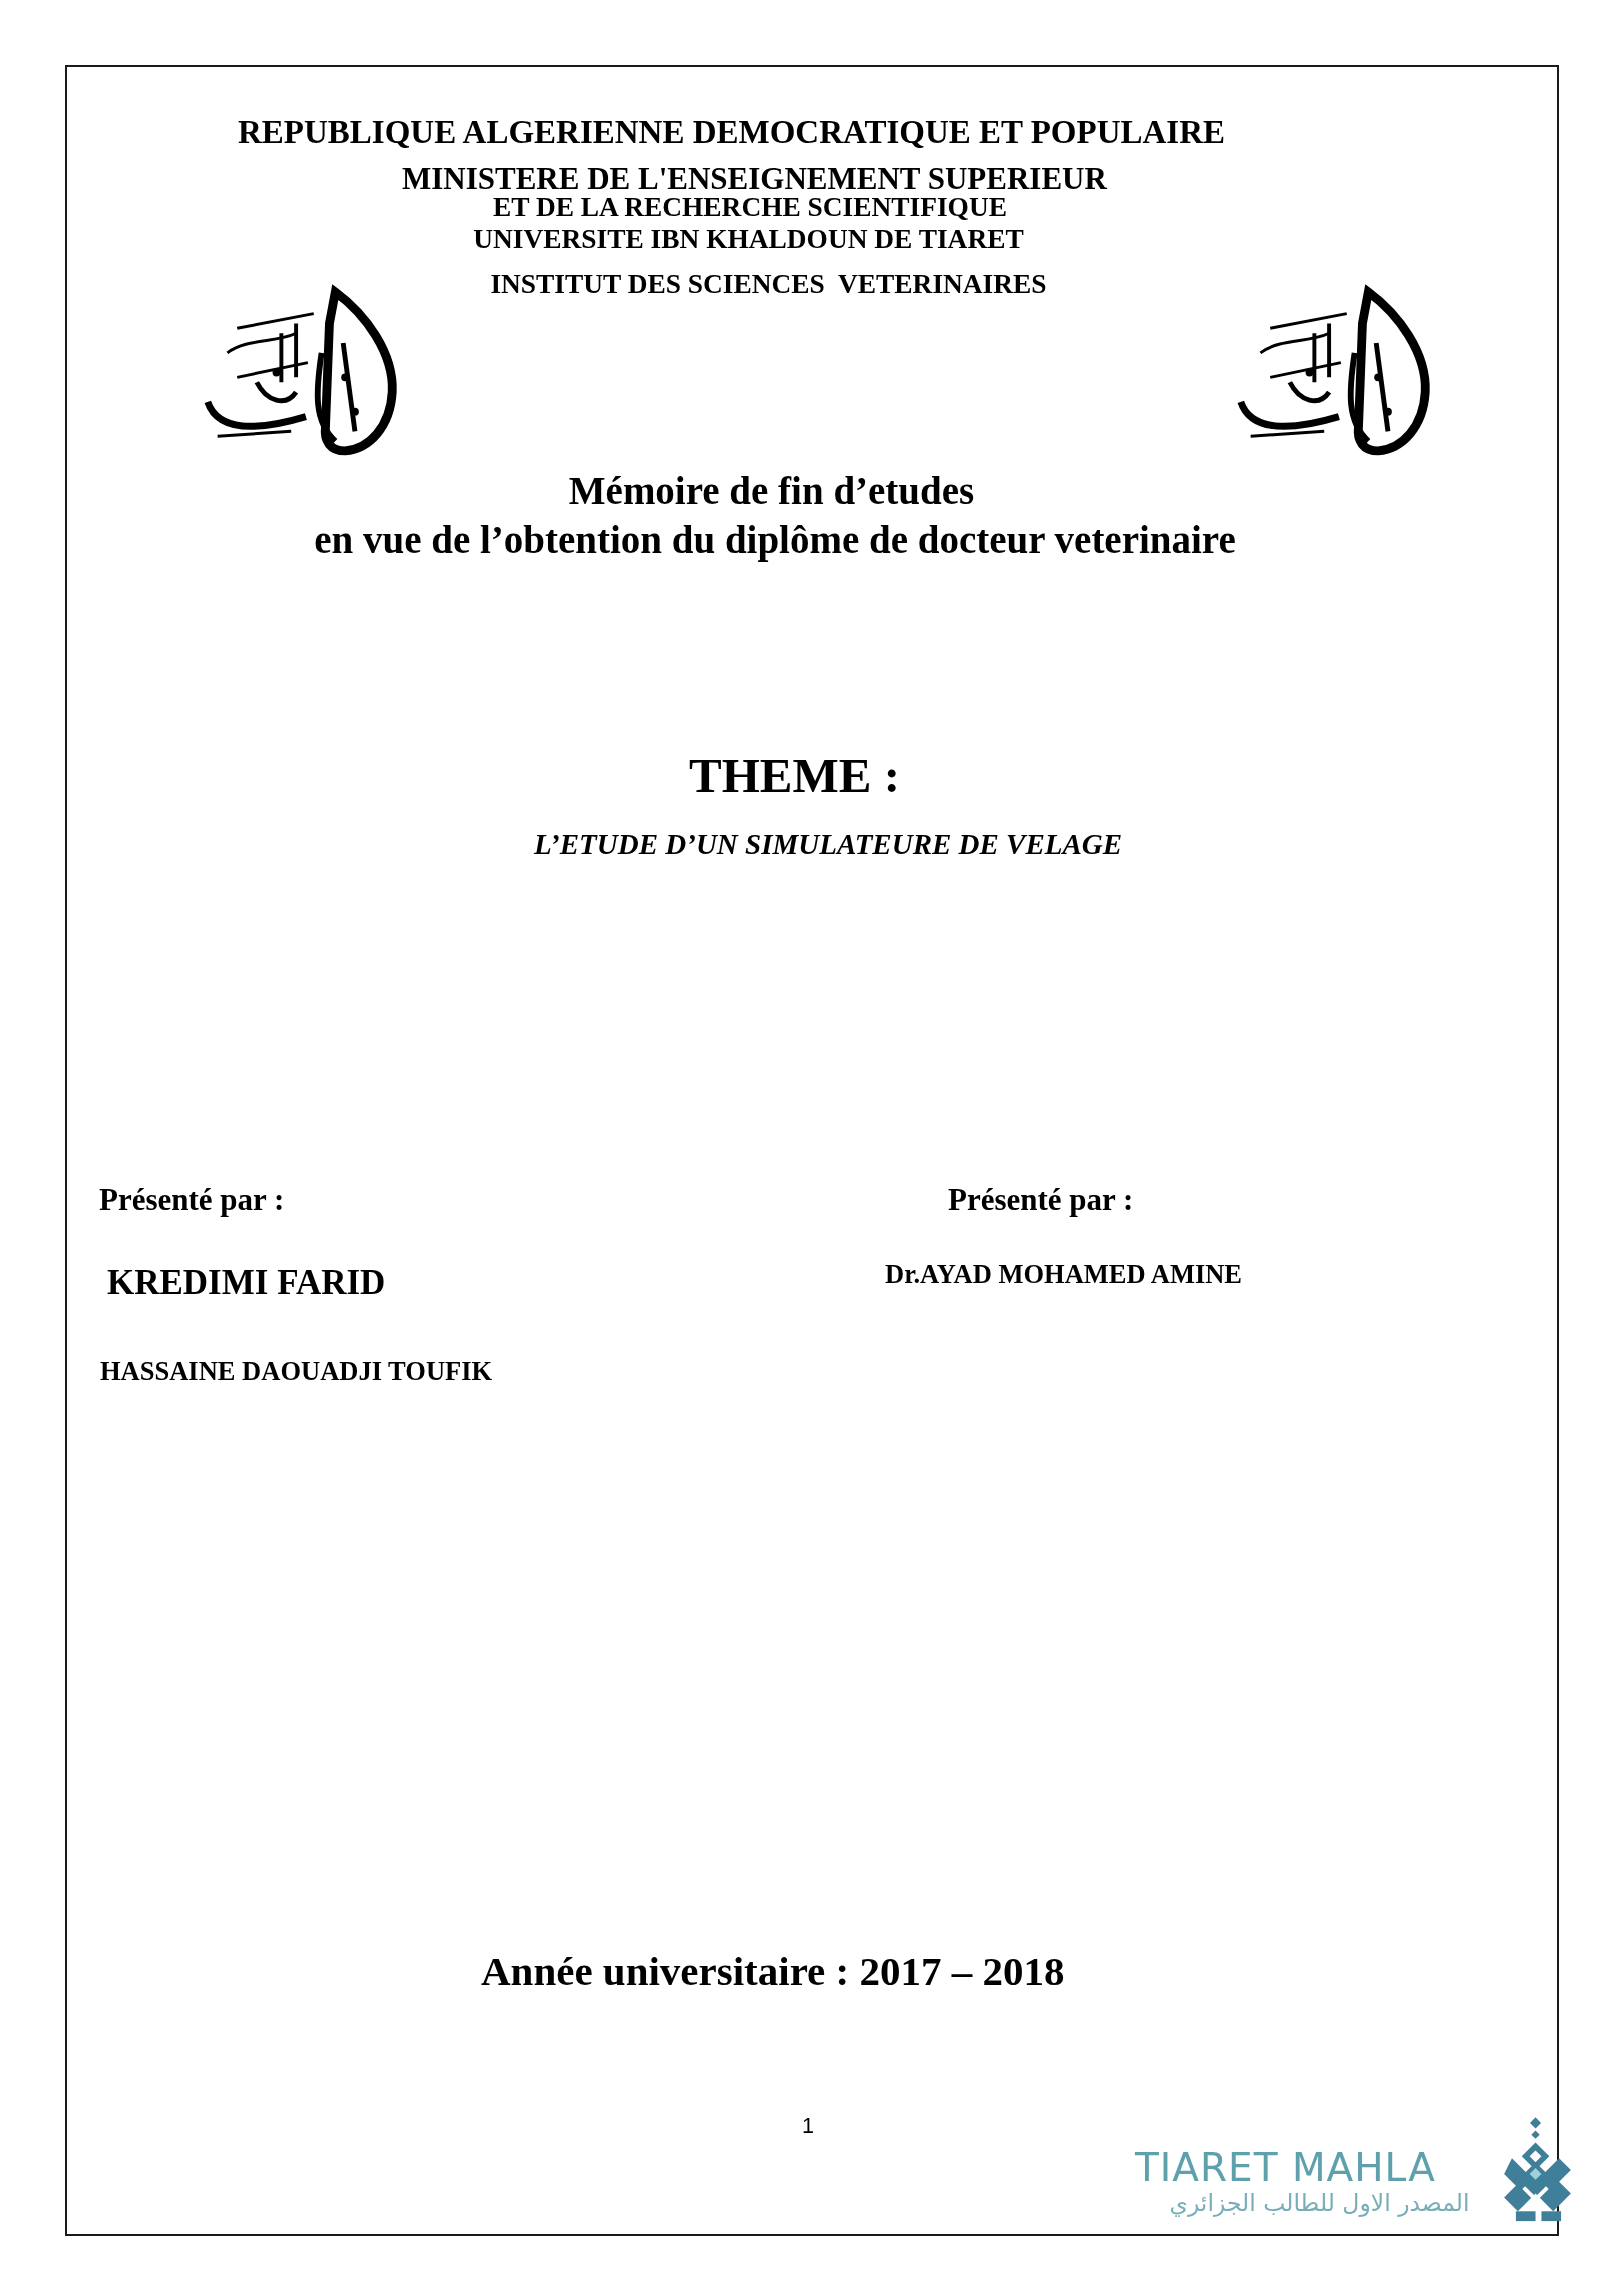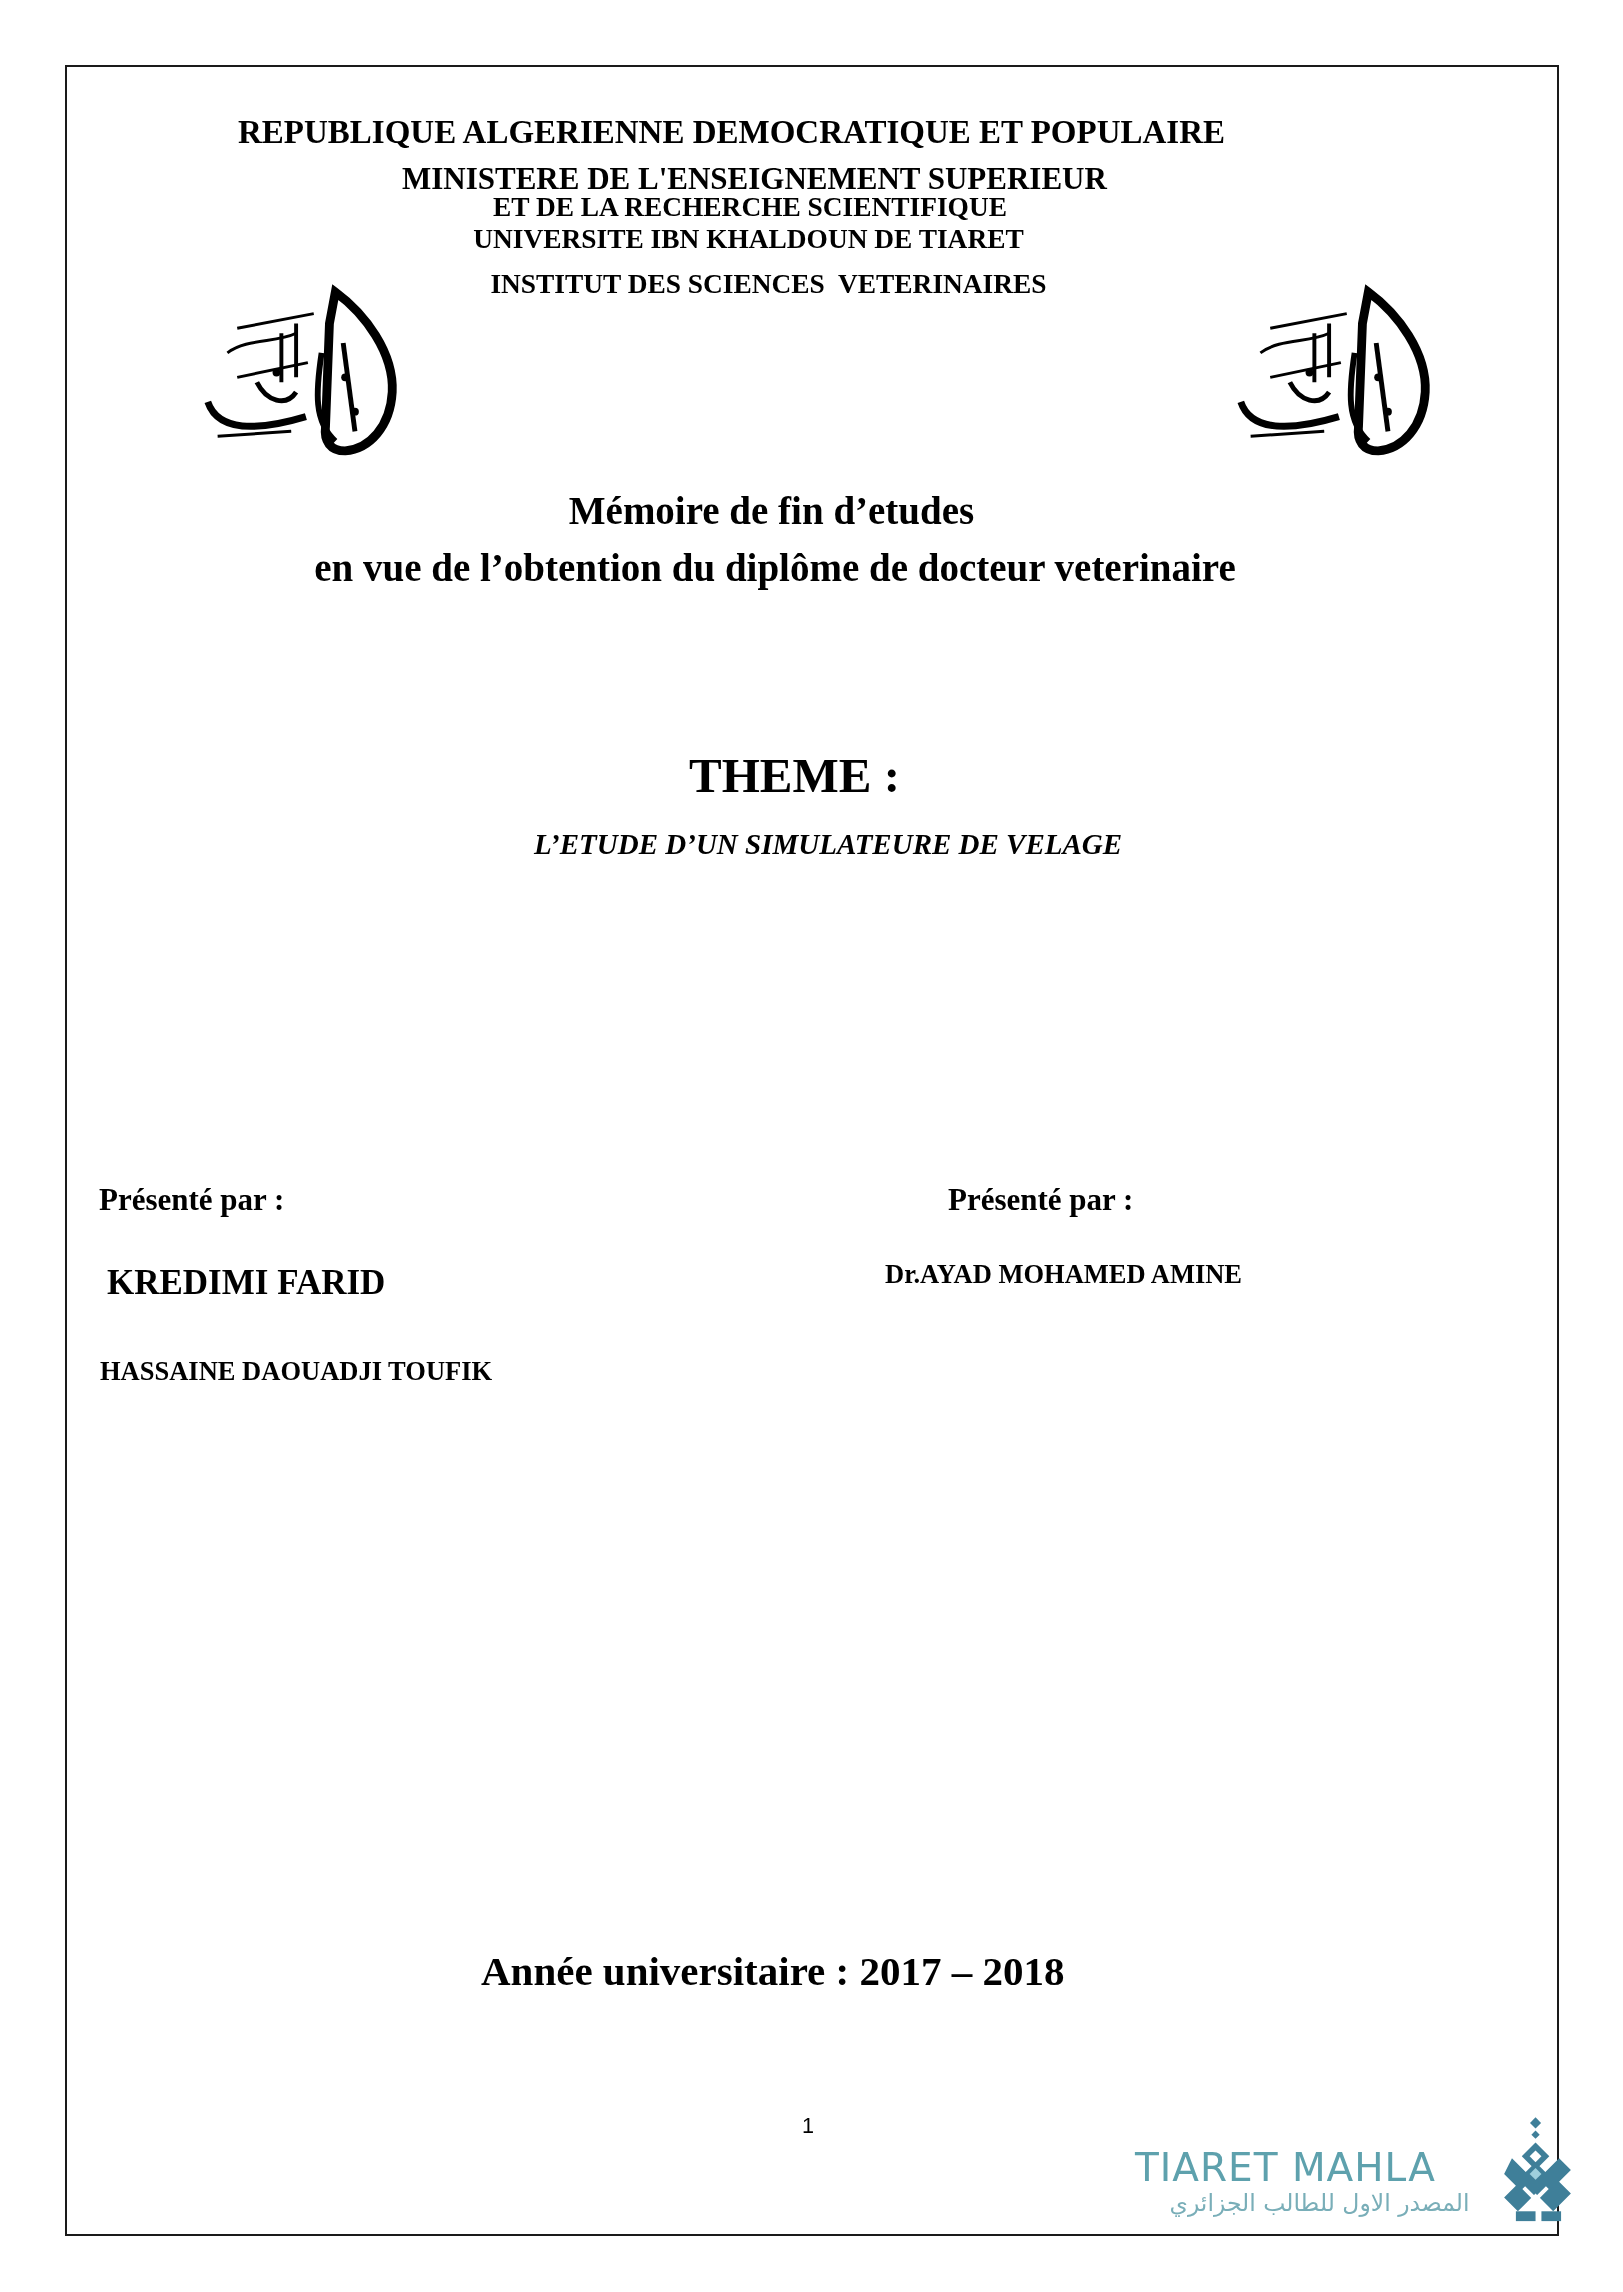--- a/index.html
+++ b/index.html
@@ -11,22 +11,22 @@
   .t { position: absolute; font-family: "Liberation Serif", "DejaVu Serif", serif; font-weight: bold; color: #000; white-space: nowrap; line-height: 1; }
   .center { text-align: center; }
   .hdr1 { font-size: 33px; left: 201px; width: 1061px; top: 116px; }
   .hdr2 { font-size: 31px; left: 402px; width: 686px; top: 163px; }
   .hdr3 { font-size: 27.4px; left: 466px; width: 568px; top: 194px; }
   .hdr4 { font-size: 27.4px; left: 446px; width: 605px; top: 226px; }
   .hdr5 { font-size: 27.4px; left: 461px; width: 615px; top: 271px; }
   .logo { position: absolute; width: 206px; height: 172px; }
   .logo-left { left: 198px; top: 284px; }
   .logo-right { left: 1231px; top: 284px; }
-  .memoire1 { font-size: 39px; left: 564px; width: 415px; top: 471px; margin-top: 20px; }
-  .memoire2 { font-size: 39px; left: 302px; width: 946px; top: 520px; margin-top: 28px; }
+  .memoire1 { font-size: 39px; left: 564px; width: 415px; top: 471px; }
+  .memoire2 { font-size: 39px; left: 302px; width: 946px; top: 520px; }
   .theme-label { font-size: 49px; left: 689px; width: 169px; top: 751px; }
   .theme-title { font-size: 29px; font-style: italic; left: 534px; width: 658px; top: 830px; }
   .presente-label { font-size: 31px; left: 99px; top: 1184px; }
   .encadre-label { font-size: 31px; left: 948px; top: 1184px; }
   .student1 { font-size: 35px; left: 107px; top: 1265px; }
   .supervisor { font-size: 26.5px; left: 885px; top: 1261px; }
   .student2 { font-size: 26.5px; left: 100px; top: 1358px; text-align: right; }
   .annee { font-size: 41px; left: 481px; width: 581px; top: 1903px; margin-top: 48px; }
   .page-num { position: absolute; left: 802px; top: 2113px; font-family: "Liberation Sans", "DejaVu Sans", sans-serif; font-size: 21.6px; color: #000; }
   .wm-title { position: absolute; left: 1135px; top: 2148px; font-family: "DejaVu Sans", sans-serif; font-size: 39px; letter-spacing: 1px; color: #5ea1ad; font-weight: normal; white-space: nowrap; line-height: 1; }

